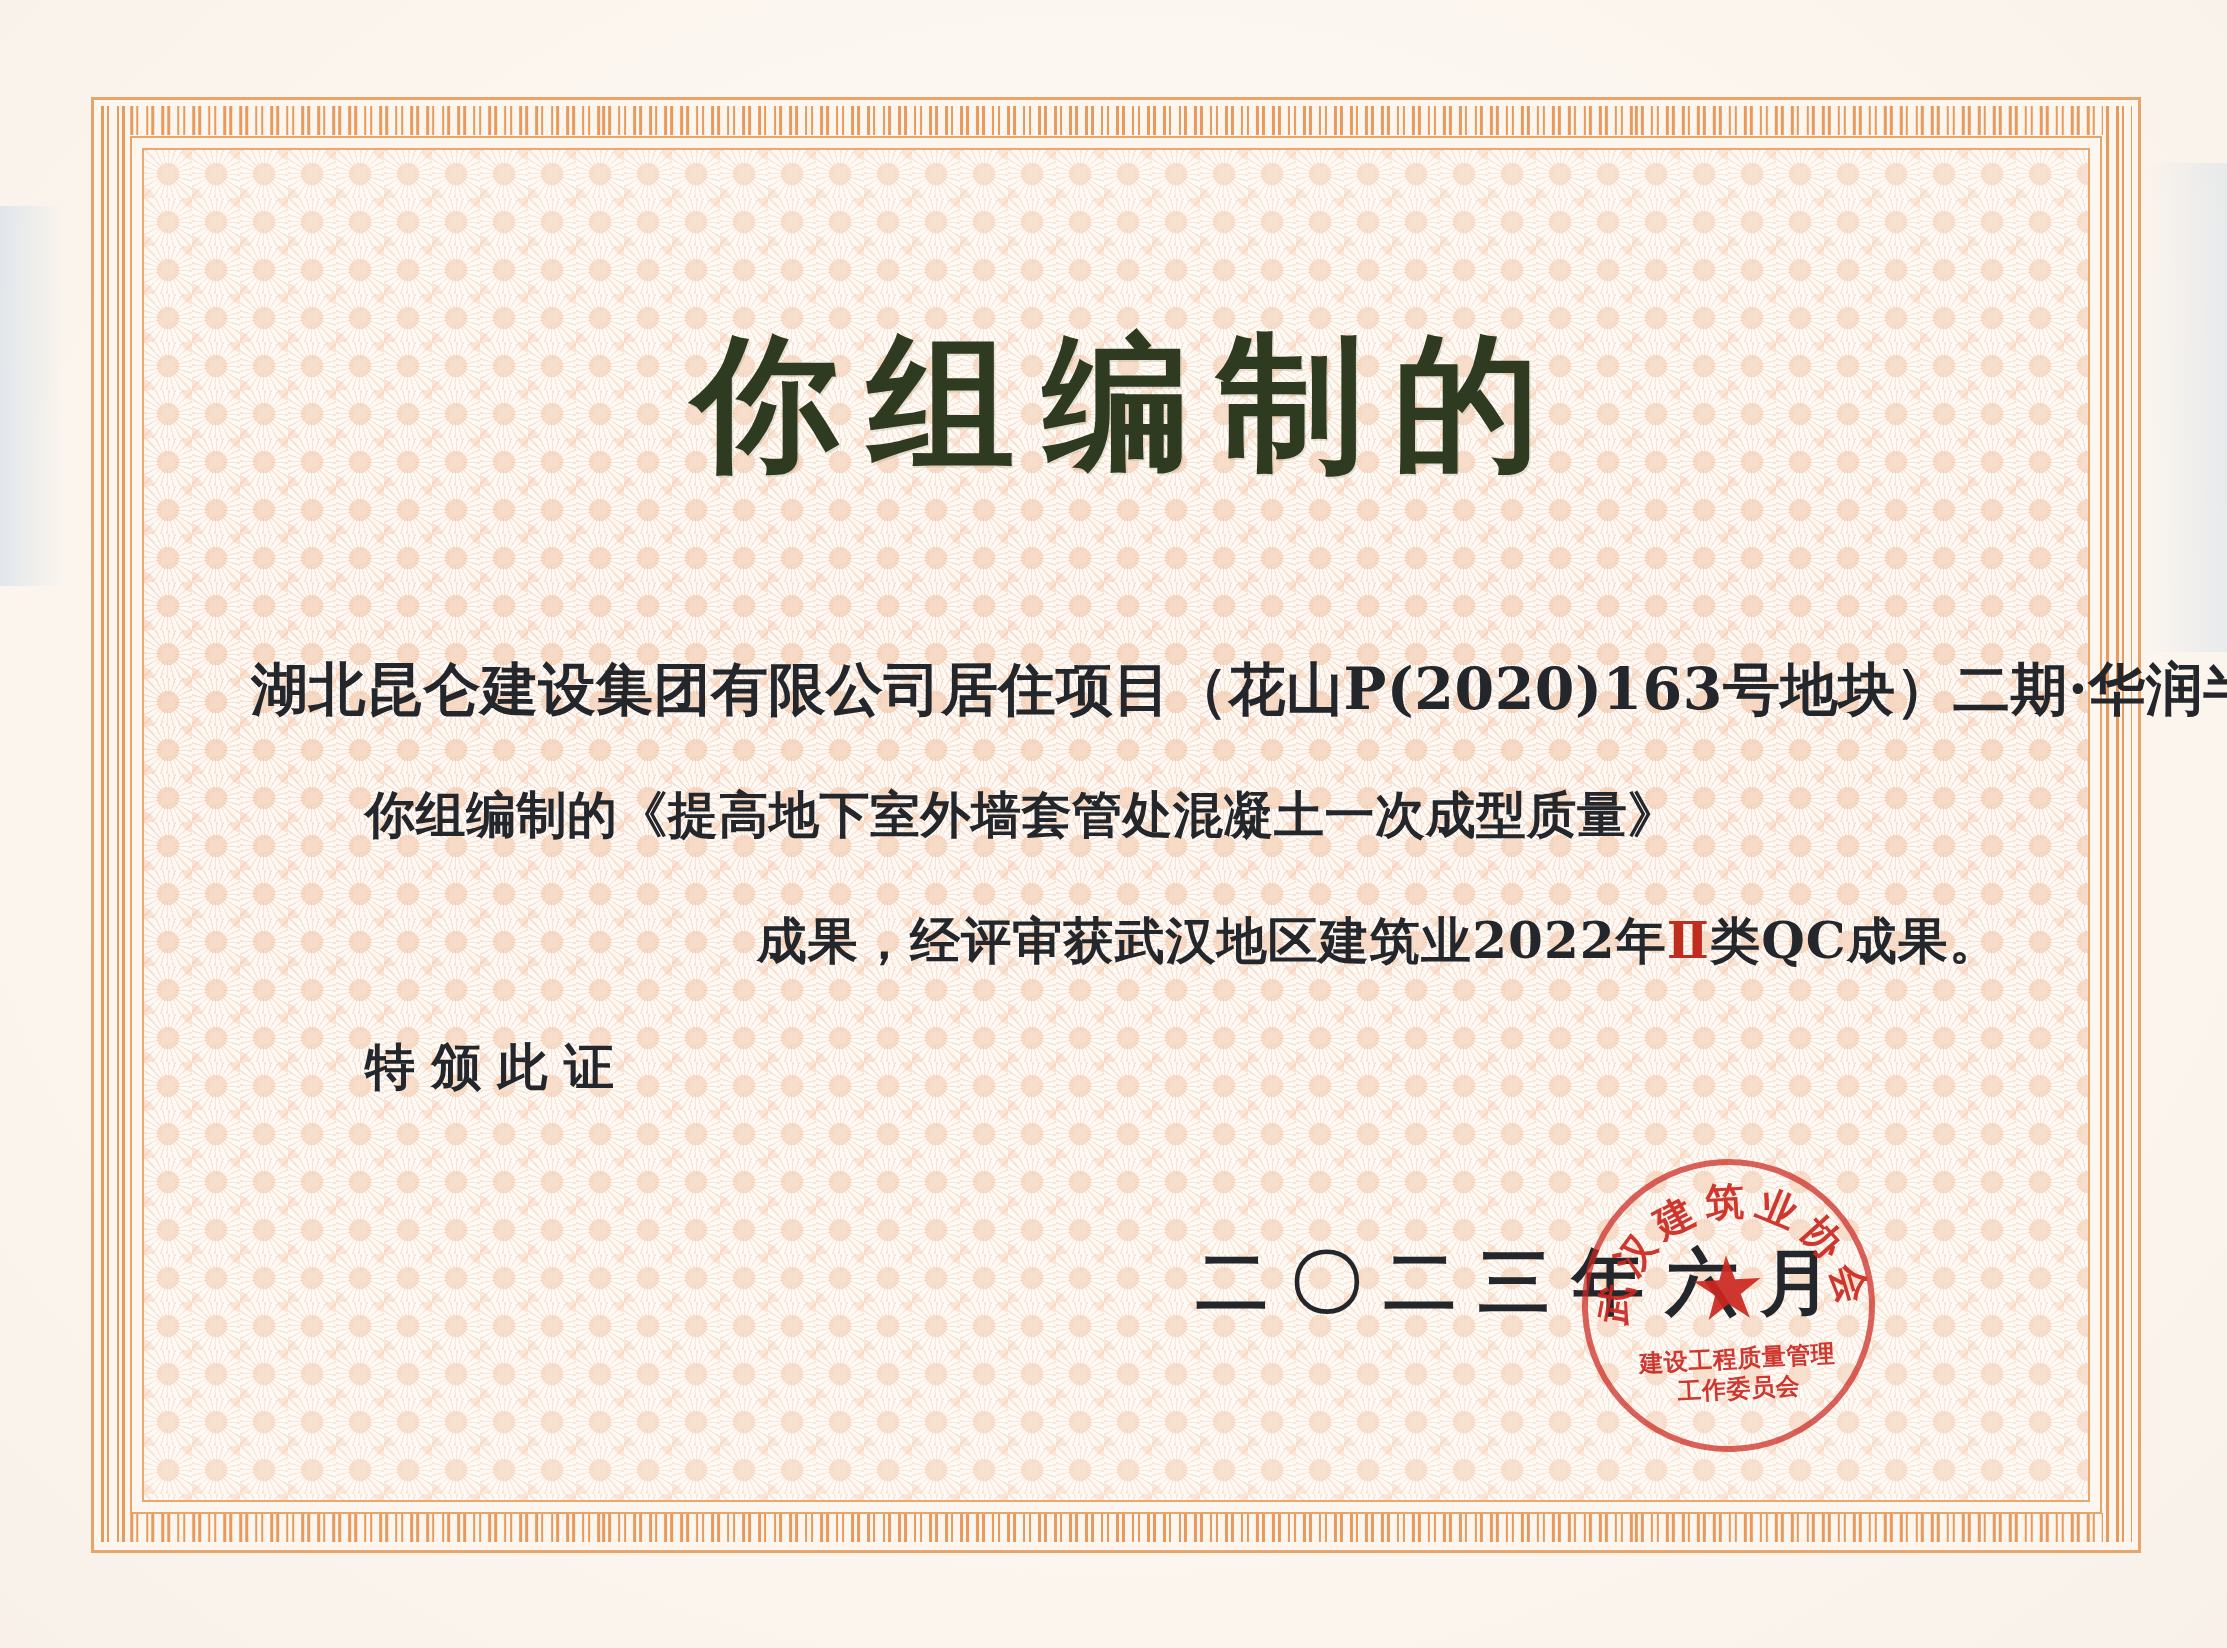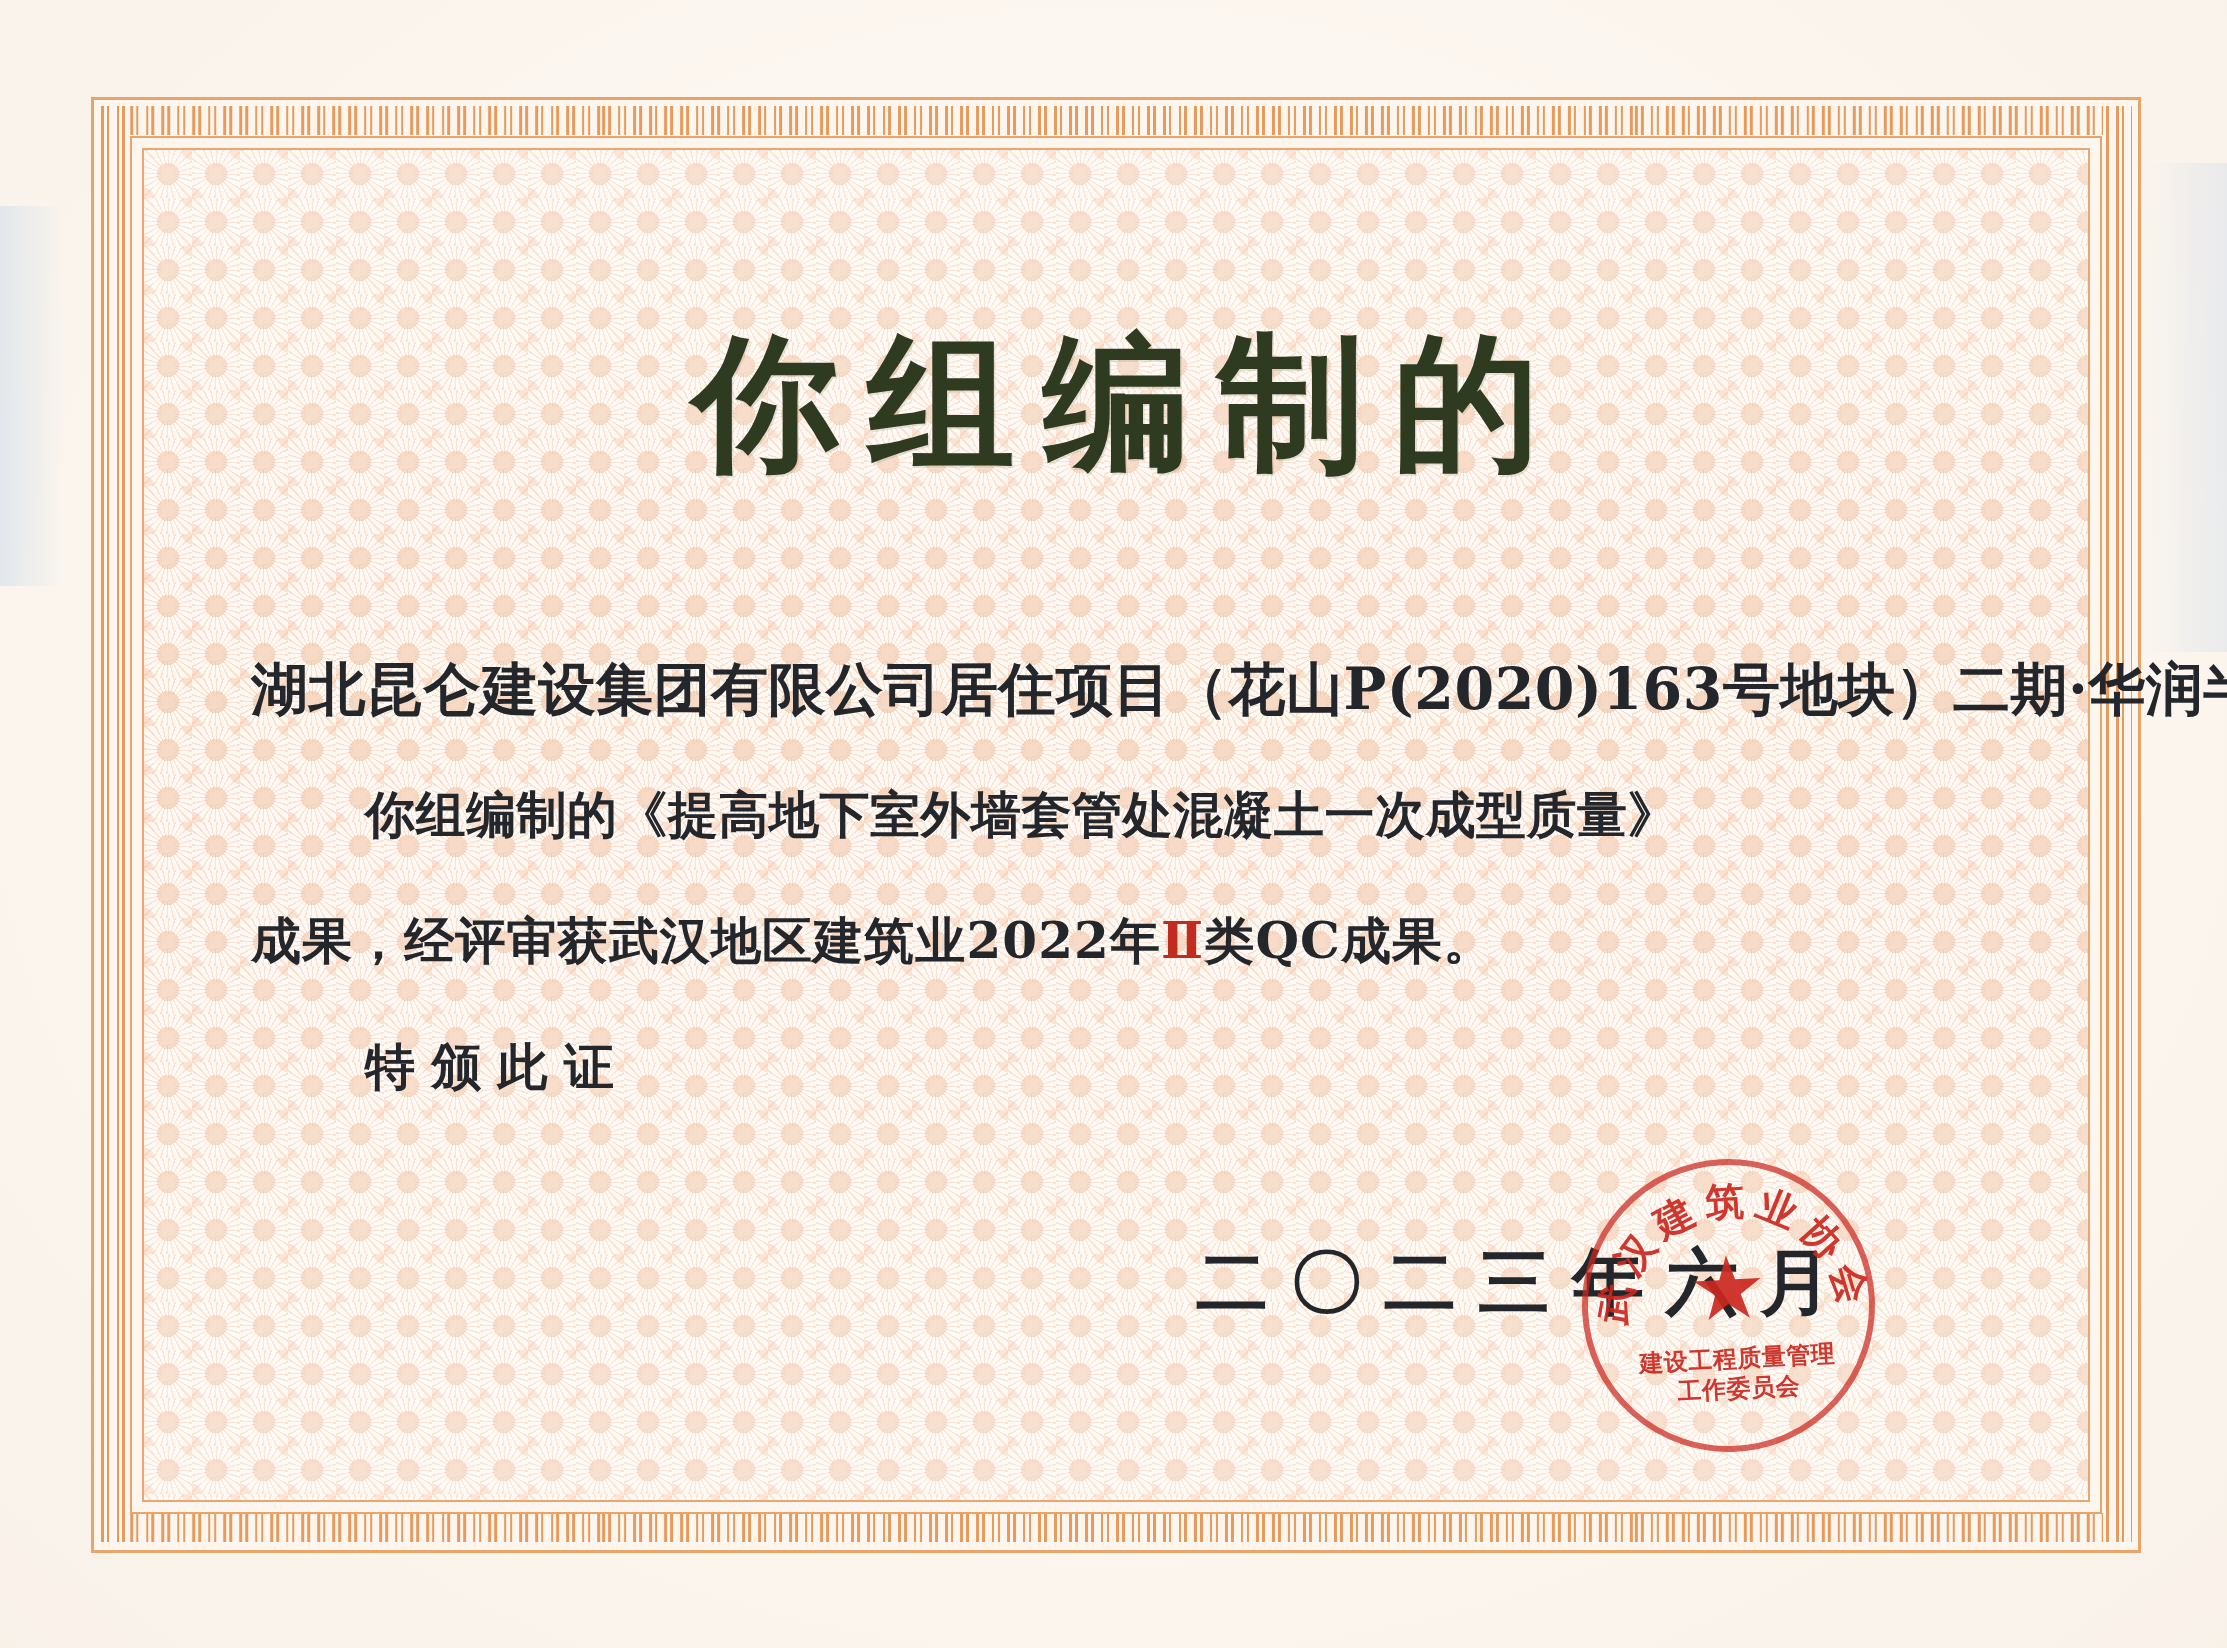--- a/index.html
+++ b/index.html
@@ -143,21 +143,21 @@
 
   .line {
     font-size: 50px;
     font-weight: 700;
     line-height: 126px;
     white-space: nowrap;
     letter-spacing: 0.5px;
   }
   .line-1 { font-size: 57px; }
   .line-2 { text-indent: 114px; }
-  .line-3 { letter-spacing: 1.1px; }
+  .line-3 { letter-spacing: 1.1px; text-align: right; }
   .line-4 { text-indent: 114px; letter-spacing: 16.3px; }
 
   .accent-red {
     color: #c02d1f;
   }
 
   
   .date-line {
     position: absolute;
     left: 1054px;

